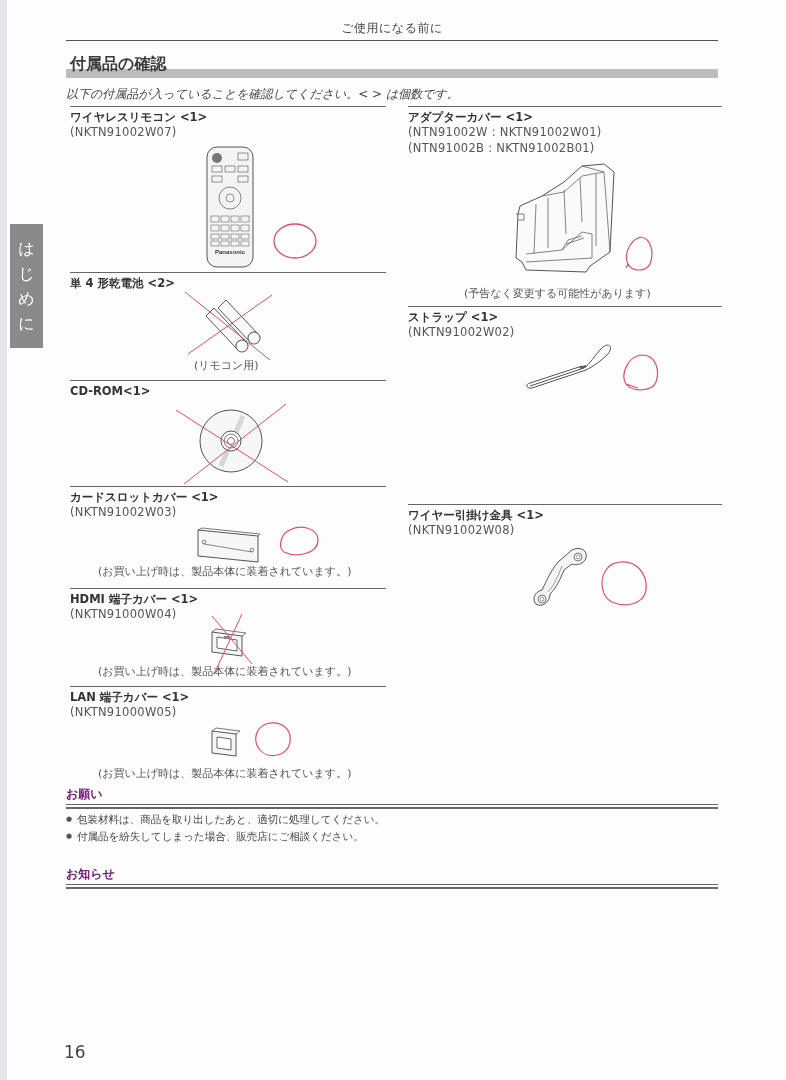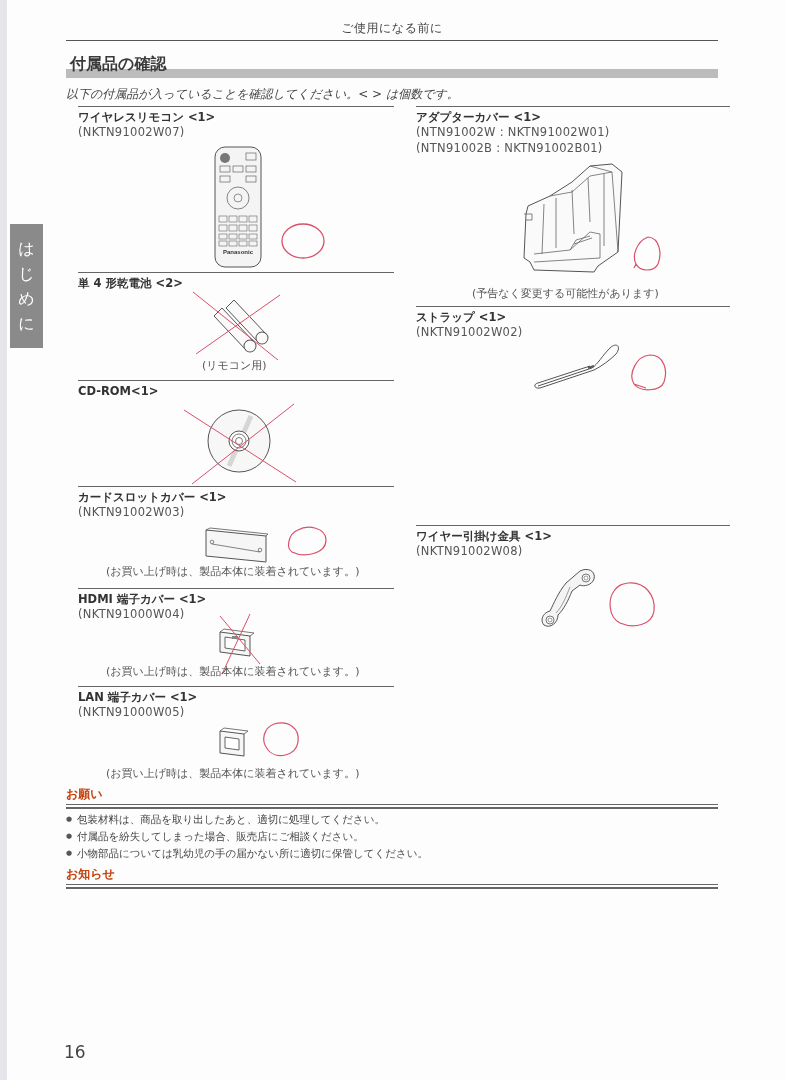--- a/index.html
+++ b/index.html
@@ -13,29 +13,29 @@
 
   .section-title-wrap { position: absolute; left: 66px; top: 54px; width: 652px; height: 24px; }
   .section-bar { position: absolute; left: 0; top: 15px; width: 652px; height: 9px; background: #bcbcbc; }
   .section-title { position: absolute; left: 4px; top: 0; font-size: 16px; font-weight: bold; color: #3a3a3a; background: transparent; }
   .intro { position: absolute; left: 66px; top: 86px; font-size: 12px; color: #444; font-style: italic; }
 
   .side-tab { position: absolute; left: 10px; top: 224px; width: 33px; height: 124px; background: #8a8a8a; display: flex; flex-direction: column; align-items: center; justify-content: center; gap: 3px; }
   .side-tab span { color: #fff; font-size: 16px; line-height: 22px; }
 
   .col { position: absolute; }
-  .item { position: absolute; left: 12px; width: 100%; }
+  .item { position: absolute; left: 4px; width: 100%; }
   .item .rule { position: absolute; left: 0; top: 0; width: 100%; height: 1px; background: #666; }
   .item .name { position: absolute; left: 0; top: 4px; font-size: 11.5px; font-weight: bold; color: #333; white-space: nowrap; }
   .item .part { position: absolute; left: 0; font-size: 11.5px; color: #555; white-space: nowrap; letter-spacing: 0.3px; }
   .item .note { position: absolute; font-size: 11px; color: #555; white-space: nowrap; }
   .illus { position: absolute; }
   svg { display: block; overflow: visible; }
 
-  .notice-head { position: absolute; left: 66px; font-size: 12px; font-weight: bold; color: #c2410c; }
+  .notice-head { position: absolute; left: 66px; font-size: 12px; font-weight: bold; color: #701a75; }
   .double-rule { position: absolute; left: 66px; width: 652px; height: 5px; border-top: 1px solid #666; border-bottom: 2px solid #666; }
   .bullet-list { position: absolute; left: 66px; list-style: none; }
   .bullet-list li { font-size: 10.5px; color: #444; line-height: 17px; white-space: nowrap; }
   .bullet-list li::before { content: "●"; font-size: 7px; margin-right: 5px; vertical-align: 2px; color: #555; }
 
   .page-number { position: absolute; left: 64px; top: 1042px; font-size: 17px; color: #444; }
 </style>
 </head>
 <body>
 
@@ -255,21 +255,21 @@
         </svg>
       </div>
       <div class="illus" style="left:212px; top:46px;">
         <svg width="42" height="40" viewBox="0 0 42 40">
             <path d="M22 3 C36 3 40 18 36 30 C32 40 12 40 6 32 C0 22 8 4 22 3 M6 32 L18 36" fill="none" stroke="#d9506a" stroke-width="1.2"></path>
           </svg>
       </div>
     </div>
 
 
-    <div class="item" style="top:398px; height:110px;margin-top:21px;">
+    <div class="item" style="top:398px; height:110px;">
       <div class="rule"></div>
       <div class="name">ワイヤー引掛け金具 &lt;1&gt;</div>
       <div class="part" style="top:19px;">(NKTN91002W08)</div>
       <div class="illus" style="left:124px; top:42px;">
         <svg width="60" height="64" viewBox="0 0 60 64">
           <g fill="#f4f4f4" stroke="#555" stroke-width="1">
             <path d="M40 4 C48 0 56 4 54 12 C52 18 44 20 40 18 L32 24 C28 34 24 42 18 48 C18 56 10 62 4 58 C0 54 2 46 10 44 C14 36 18 26 26 16 Z"></path>
           </g>
           <circle cx="46" cy="11" r="4" fill="#fff" stroke="#555" stroke-width="0.8"></circle>
           <circle cx="46" cy="11" r="2" fill="none" stroke="#555" stroke-width="0.6"></circle>
@@ -284,20 +284,19 @@
           </svg>
       </div>
     </div>
   </div>
 
   <div class="notice-head" style="top:786px;">お願い</div>
   <div class="double-rule" style="top:804px;"></div>
   <ul class="bullet-list" style="top:811px;">
     <li>包装材料は、商品を取り出したあと、適切に処理してください。</li>
     <li>付属品を紛失してしまった場合、販売店にご相談ください。</li>
-    <li>小物部品については乳幼児の手の届かない所に適切に保管してください。</li>
   </ul>
 
   <div class="notice-head" style="top:866px;">お知らせ</div>
   <div class="double-rule" style="top:884px;"></div>
 
   <div class="page-number">16</div>
 </div>
 
 </body></html>

